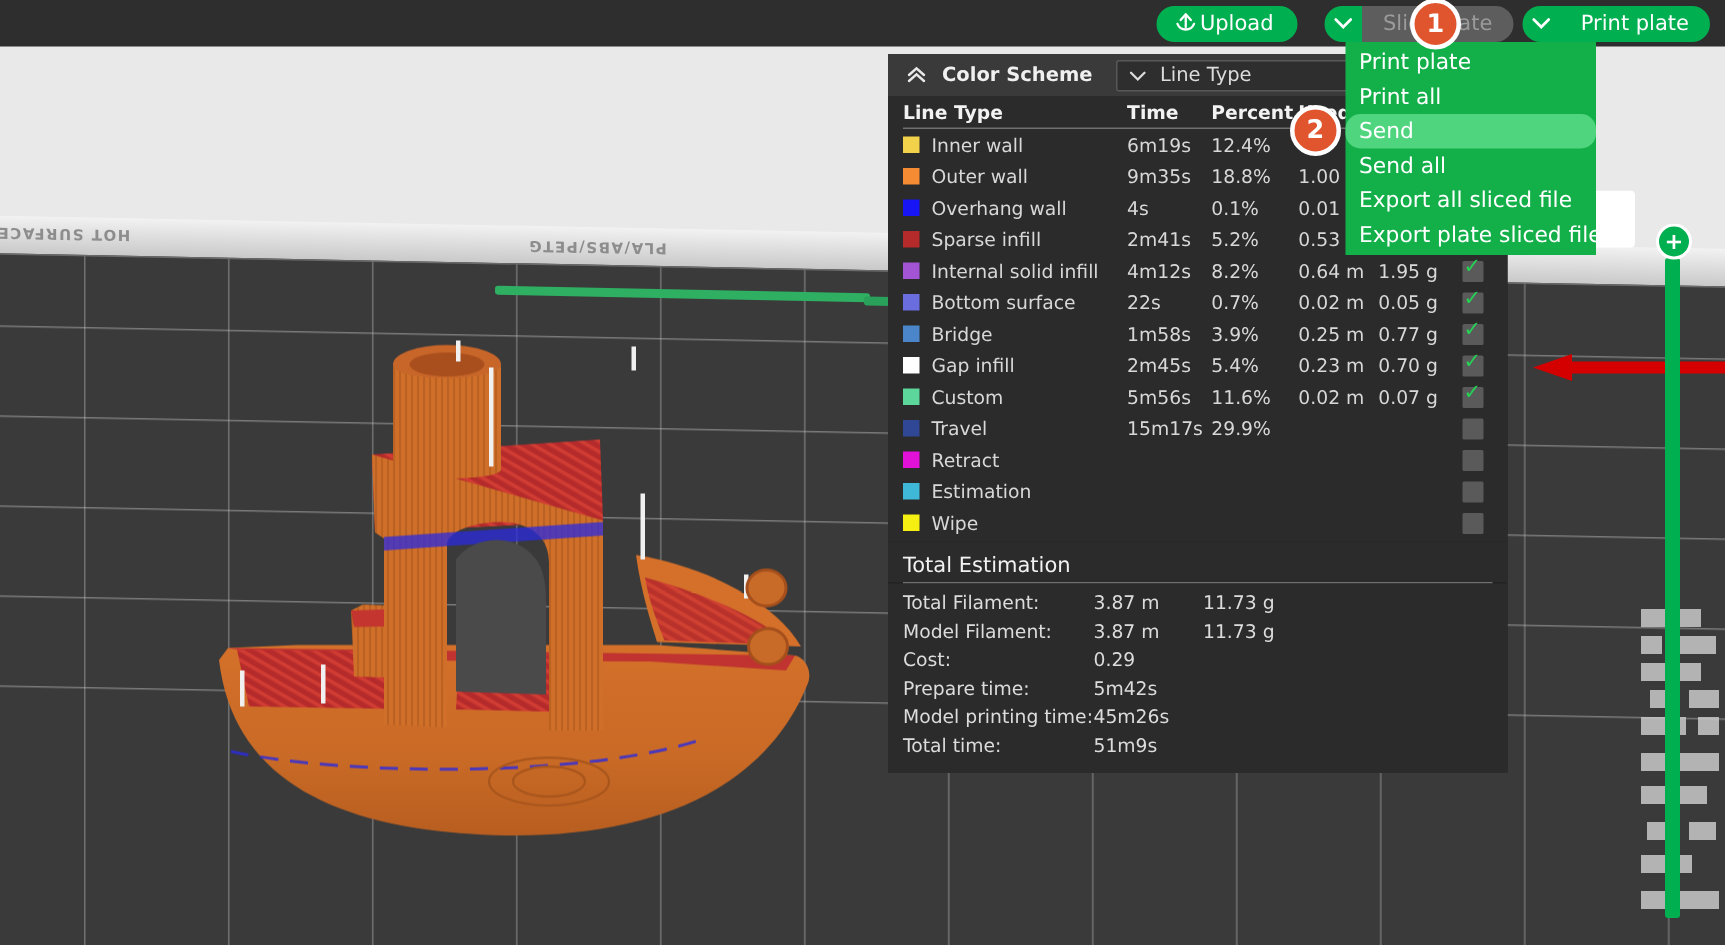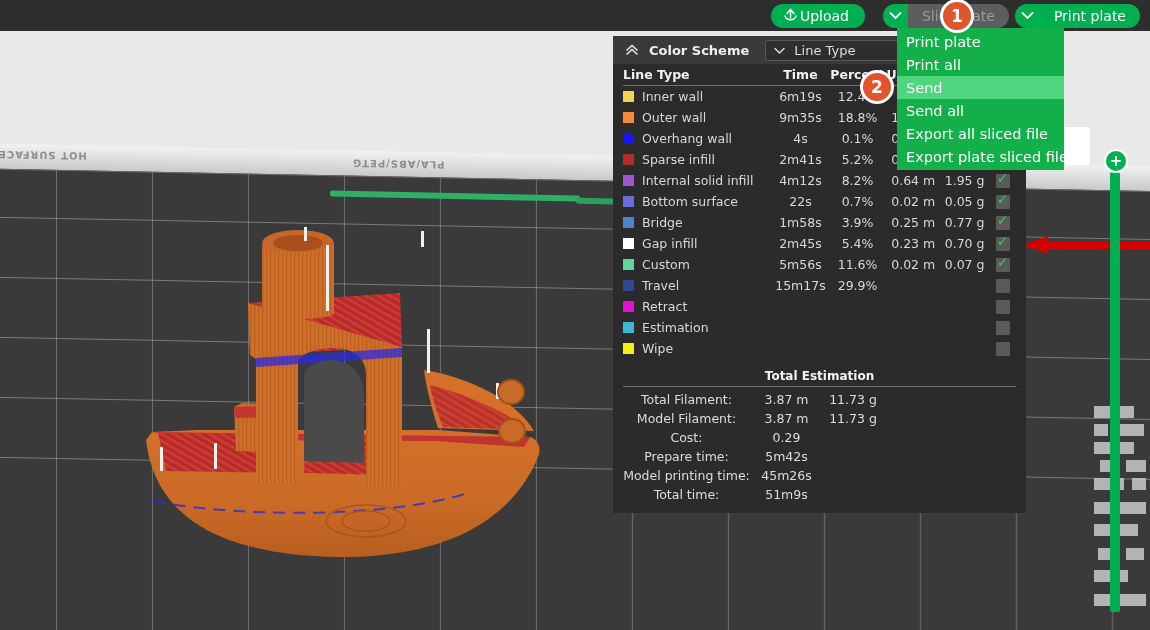--- a/index.html
+++ b/index.html
@@ -80,25 +80,25 @@
      border:3px solid #ffffff; color:#fff; font-weight:bold;
      display:flex; align-items:center; justify-content:center; z-index:60; }
   #badge1 { left:940px; top:-1px; width:34px; height:34px; font-size:17px; }
   #badge2 { left:860px; top:70px; width:34px; height:34px; font-size:17px; }
 
   
   .menu { position:absolute; left:897px; top:28px; width:167px; background:#13b04a;
      z-index:40; padding:2px 0; }
   .menu-item { height:23px; display:flex; align-items:center; padding-left:9px;
      color:#ffffff; font-size:14.5px; white-space:nowrap; cursor:pointer; }
-  .menu-item.hl { background:#4fd57e; }
-
-  
-  .panel { position:absolute; left:613px; top:36px; width:413px; background:#232323;
-      color:#e6e6e6; z-index:10; font-size:12.5px;text-align:center; }
+  .menu-item.hl { background:#4fd57e;border-radius:10px; }
+
+  
+  .panel { position:absolute; left:592px; top:36px; width:413px; background:#232323;
+      color:#e6e6e6; z-index:10; font-size:12.5px; }
   .panel-head { height:28px; background:#3a3a3a; display:flex; align-items:center;
       padding-left:12px; gap:10px; }
   .collapse-ico { width:14px; height:14px; }
   .panel-title { font-weight:bold; font-size:13px; color:#f0f0f0; }
   .combo { margin-left:6px; width:230px; height:21px; background:#2e2e2e;
       border:1px solid #585858; border-radius:2px; display:flex; align-items:center;
       gap:9px; padding-left:8px; color:#dcdcdc; font-size:13px; cursor:pointer; }
   .combo .cv { width:11px; height:11px; }
 
   .tbl { padding:0 10px 2px 10px; background:#2b2b2b; }
@@ -110,21 +110,21 @@
   .c-pct  { width:61px; }
   .c-len  { width:56px; }
   .c-wt   { width:52px; }
   .c-chk  { width:28px; display:flex; justify-content:center; }
   .sw { width:11px; height:11px; flex:0 0 11px; }
   .cb { width:14px; height:14px; background:#5a5a5a; border-radius:1px;
       position:relative; }
   .cb.on:after { content:"✓"; position:absolute; left:1px; top:-4px;
       color:#24d254; font-size:14px; font-weight:bold; }
 
-  .total-head { padding:8px 10px 3px 10px; font-weight:bold; font-size:12px;
+  .total-head { padding:8px 10px 3px 10px; font-weight:normal; font-size:14px;
       color:#f2f2f2; background:#2b2b2b; }
   .total-rule { height:1px; background:#6f6f6f; margin:0 10px; }
   .totals { padding:3px 10px 9px 10px; background:#2b2b2b; }
   .trow2 { display:flex; height:19px; align-items:center; color:#dcdcdc; font-size:12.5px; }
   .t-lbl { width:127px; }
   .t-v1 { width:73px; }
   .t-v2 { width:60px; }
 </style>
 </head>
 <body>

